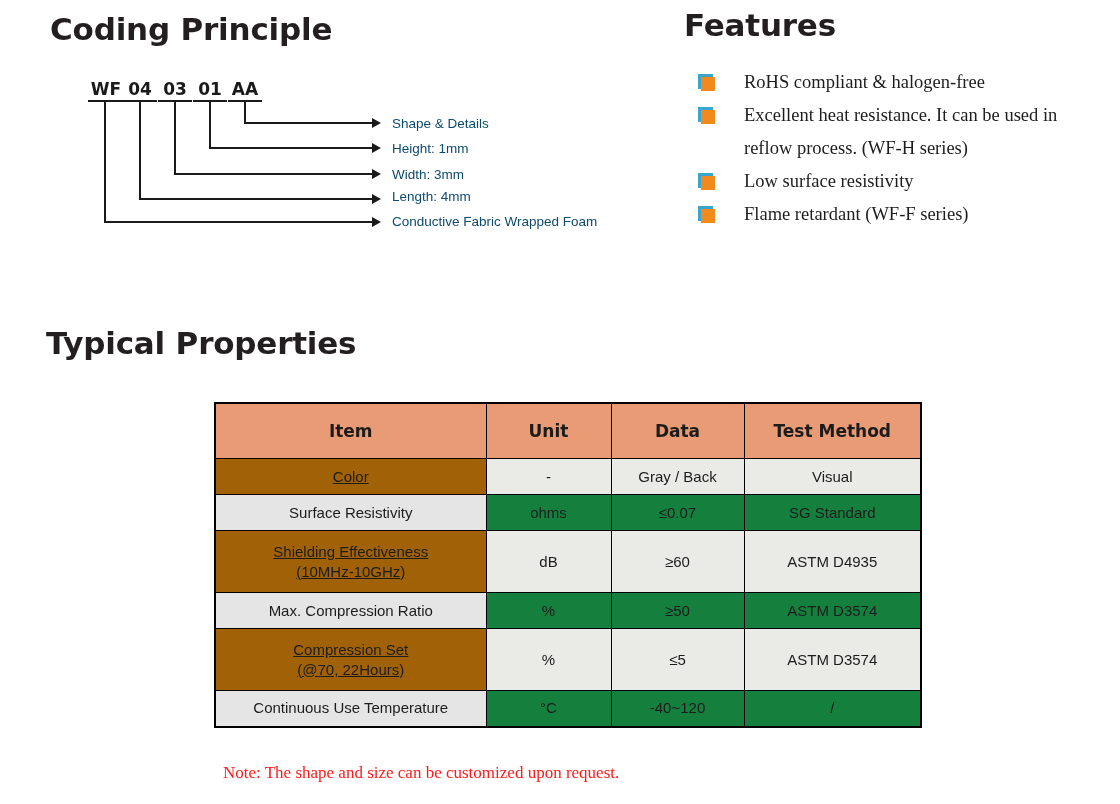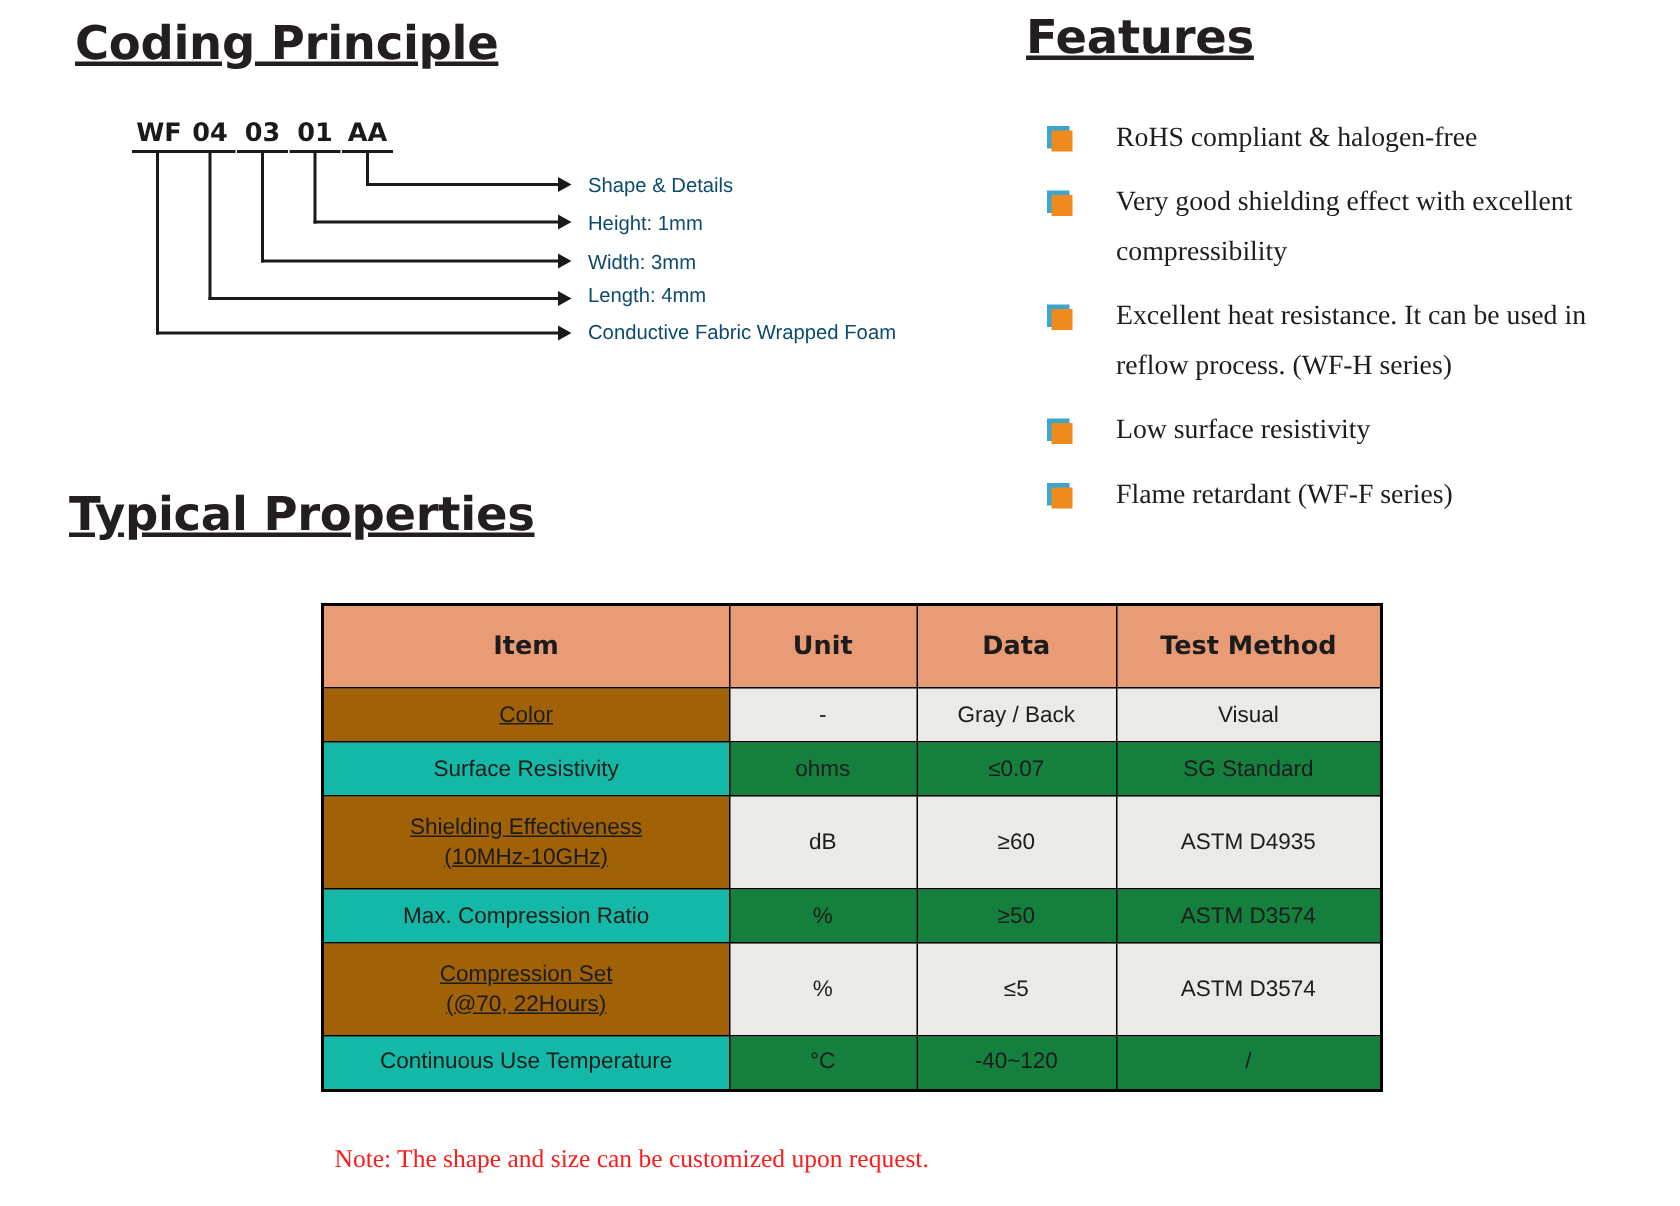--- a/index.html
+++ b/index.html
@@ -2,21 +2,21 @@
 <html><head>
 <meta charset="utf-8">
 <style>
   html,body{margin:0;padding:0;}
   body{
     width:1120px;height:804px;position:relative;background:#ffffff;
     font-family:"Liberation Sans", sans-serif;color:#231f20;overflow:hidden;
   }
   .h1{
     position:absolute;font-family:"DejaVu Sans","Liberation Sans",sans-serif;
-    font-weight:bold;font-size:31px;color:#231f20;letter-spacing:-0.2px;text-decoration:underline;
+    font-weight:bold;font-size:31px;color:#231f20;letter-spacing:-0.2px;
   }
   #coding-title{left:50px;top:11px;}
   #features-title{left:684px;top:7px;}
   #props-title{left:46px;top:325px;}
 
   
   #coding-diagram{position:absolute;left:0;top:0;width:660px;height:250px;}
   .code-seg{
     position:absolute;font-family:"DejaVu Sans","Liberation Sans",sans-serif;
     font-weight:bold;font-size:17px;color:#1a1a1a;text-align:center;
@@ -35,21 +35,21 @@
   }
 
   
   #features-list{position:absolute;left:686px;top:66px;width:420px;}
   .feature-row{position:relative;min-height:33px;margin-bottom:0px;}
   .bullet{position:absolute;left:12px;top:8px;width:17px;height:17px;}
   .bullet .back{position:absolute;left:0;top:0;width:15px;height:15px;background:#3aa6d0;}
   .bullet .front{position:absolute;left:3px;top:3px;width:14px;height:14px;background:#f08a1c;}
   .feature-text{
     margin-left:58px;font-family:"Liberation Serif","DejaVu Serif",serif;
-    font-size:18.5px;line-height:33px;color:#1d1d1d;margin-top:10px;
+    font-size:18.5px;line-height:33px;color:#1d1d1d;
   }
 
   
   #props-table{
     position:absolute;left:214px;top:402px;width:706px;
     border-collapse:collapse;table-layout:fixed;
     border:2.5px solid #000;
   }
   #props-table td,#props-table th{
     border:1.5px solid #000;text-align:center;vertical-align:middle;
@@ -57,21 +57,21 @@
     padding:6px 4px;line-height:1.32;
   }
   #props-table th{
     background:#e89b74;font-weight:bold;font-size:17px;height:42px;
     font-family:"DejaVu Sans","Liberation Sans",sans-serif;
   }
   .col-item{width:271px;}
   .col-unit{width:125px;}
   .col-data{width:133px;}
   .col-test{width:177px;}
-  tr.odd td.item{background:#14b8a6;margin-top:48px;}
+  tr.odd td.item{background:#e5e5e5;margin-top:48px;}
   tr.even td.item{background:#a16207;text-decoration:underline;}
   tr.odd td.val{background:#15803d;}
   tr.even td.val{background:#eaeae6;}
   .r1{height:36px;}.r2{height:36px;}.r3{height:62px;}
   .r4{height:36px;}.r5{height:62px;}.r6{height:36px;padding-left:32px;}
 
   #table-note{
     position:absolute;left:223px;top:763px;
     font-family:"Liberation Serif","DejaVu Serif",serif;
     font-size:17px;color:#ff1a1a;
@@ -119,27 +119,20 @@
   <div class="lbl" style="left:392px;top:214px;">Conductive Fabric Wrapped Foam</div>
 </div>
 
 <div id="features-list">
   <div class="feature-row">
     <span class="bullet">
         <span class="back"></span>
         <span class="front"></span>
       </span>
     <div class="feature-text">RoHS compliant &amp; halogen-free</div>
-  </div>
-  <div class="feature-row">
-    <span class="bullet">
-        <span class="back"></span>
-        <span class="front"></span>
-      </span>
-    <div class="feature-text">Very good shielding effect with excellent compressibility</div>
   </div>
   <div class="feature-row">
     <span class="bullet">
         <span class="back"></span>
         <span class="front"></span>
       </span>
     <div class="feature-text">Excellent heat resistance. It can be used in reflow process. (WF-H series)</div>
   </div>
   <div class="feature-row">
     <span class="bullet">

